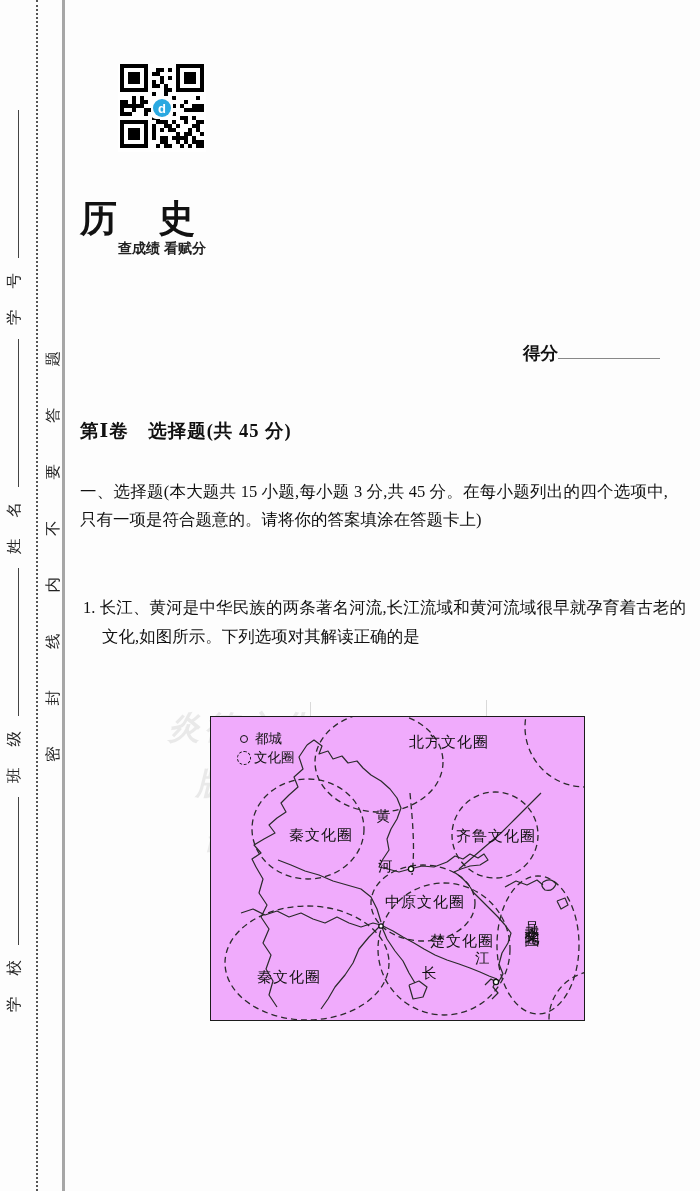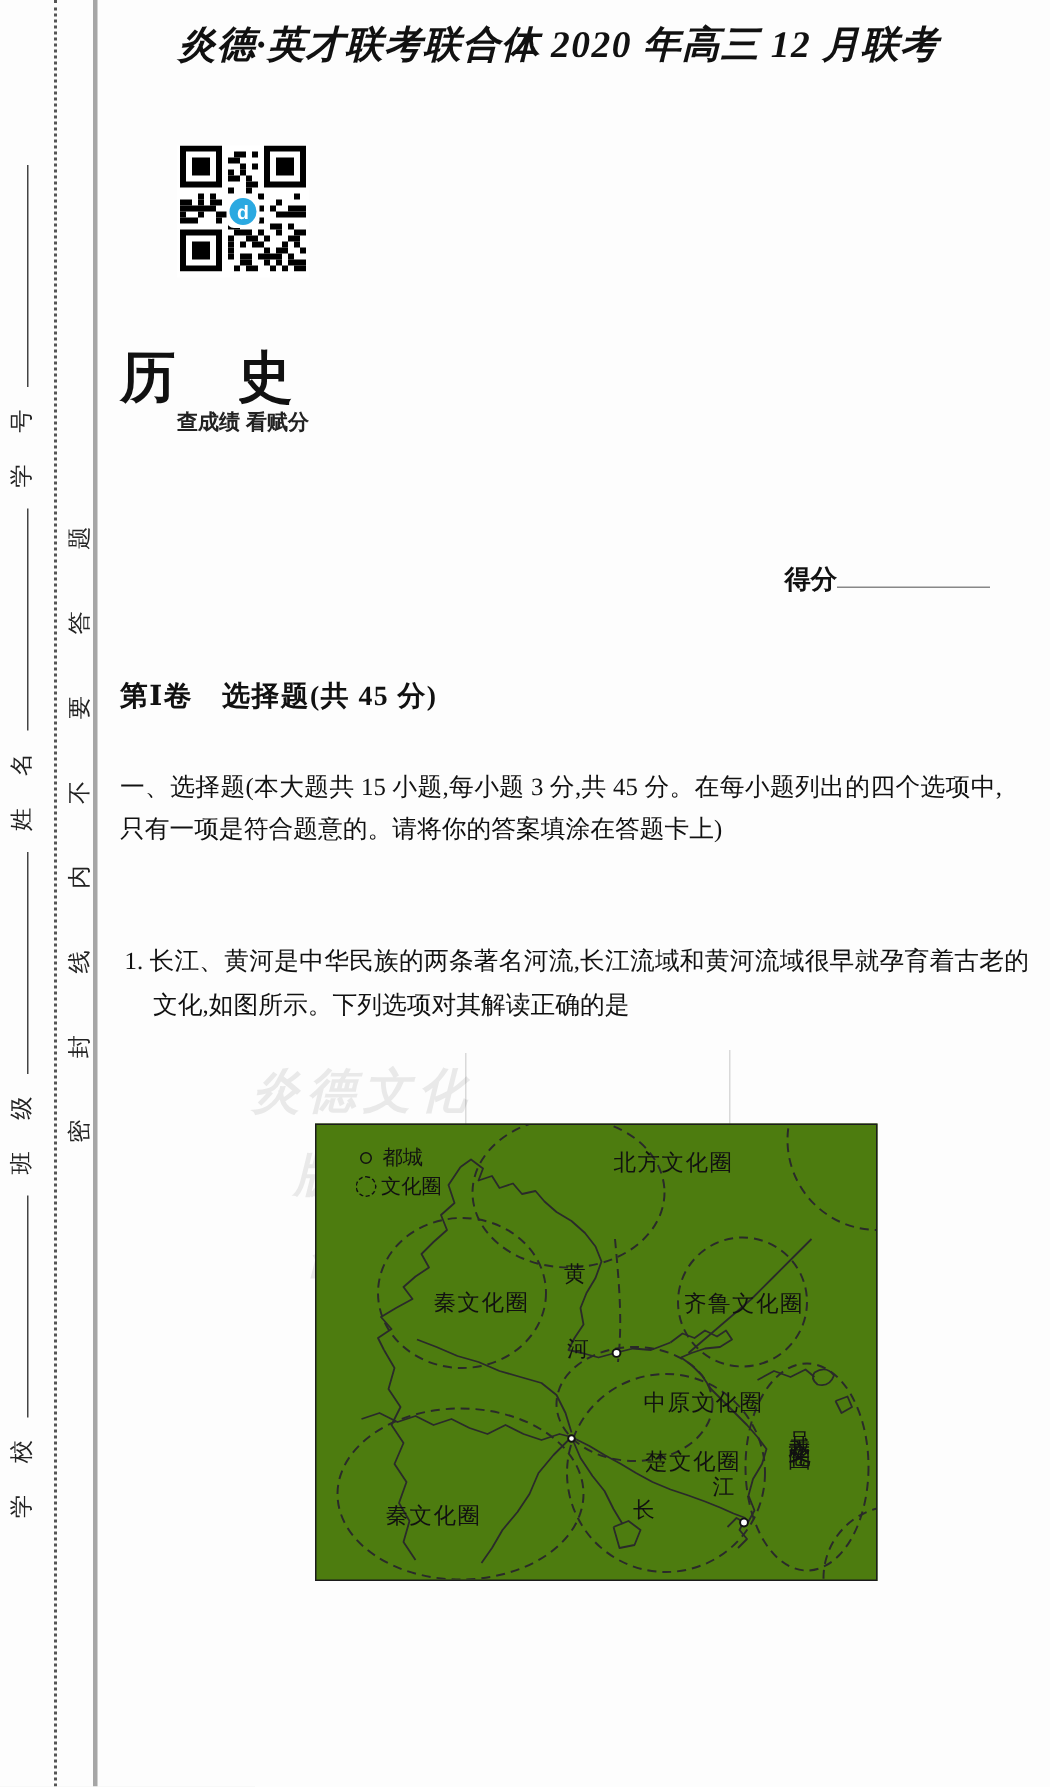--- a/index.html
+++ b/index.html
@@ -40,21 +40,21 @@
   .sec-title{position:absolute;left:80px;top:236px;width:585px;
              font-size:18.5px;font-weight:bold;letter-spacing:1px;}
   .instruction{position:absolute;left:80px;top:271px;width:588px;font-size:16.5px;line-height:27.5px;text-align:justify;}
   .instruction .lead{font-weight:normal;}
 
   
   .q{position:absolute;left:83px;width:584px;font-size:16.5px;line-height:29px;
      text-align:justify;text-indent:-19px;padding-left:19px;}
 
   
-  .figure{position:absolute;left:210px;top:396px;width:373px;height:303px;border:1.5px solid #1c1c1c;background:#4d7c0f;}
+  .figure{position:absolute;left:210px;top:396px;width:373px;height:303px;border:1.5px solid #1c1c1c;background:#f0abfc;}
   .figure svg{position:absolute;left:0;top:0;}
   .map-label{position:absolute;font-size:15px;letter-spacing:1px;color:#111;white-space:nowrap;}
   .map-label.small{font-size:14.5px;}
   .map-label.vert{writing-mode:vertical-rl;letter-spacing:3px;}
   .legend{position:absolute;left:26px;top:12px;font-size:13.5px;}
   .legend .lrow{display:flex;align-items:center;height:19px;}
   .legend .cap-dot{display:inline-block;width:6px;height:6px;border:1.3px solid #111;border-radius:50%;margin:0 7px 0 3px;}
   .legend .circ{display:inline-block;width:12px;height:12px;border:1.4px dashed #111;border-radius:50%;margin:0 3px 0 0;}
 
   
@@ -74,21 +74,20 @@
   <div class="fold" style="left:310px;top:702px;height:158px;"></div>
   <div class="fold" style="left:486px;top:700px;height:186px;"></div>
 
   <div class="seal-dotted"></div>
   <div class="seal-gray"></div>
   <div class="seal-fields">
     <span class="fld"><span class="lbl">学校</span><span class="line"></span></span><span class="fld"><span class="lbl">班级</span><span class="line"></span></span><span class="fld"><span class="lbl">姓名</span><span class="line"></span></span><span class="fld"><span class="lbl">学号</span><span class="line"></span></span>
   </div>
   <div class="seal-phrase">密封线内不要答题</div>
 
-  <div class="exam-title z">炎德·英才联考联合体 2020 年高三 12 月联考</div>
 
   <div class="qr z">
     <div id="qr-canvas">
         <svg xmlns="http://www.w3.org/2000/svg" width="84" height="84">
           <rect x="36" y="4" width="4" height="4" fill="#000"></rect>
           <rect x="40" y="4" width="4" height="4" fill="#000"></rect>
           <rect x="48" y="4" width="4" height="4" fill="#000"></rect>
           <rect x="32" y="8" width="4" height="4" fill="#000"></rect>
           <rect x="36" y="8" width="4" height="4" fill="#000"></rect>
           <rect x="40" y="12" width="4" height="4" fill="#000"></rect>
@@ -265,21 +264,21 @@
       </div>
       <div class="lrow">
         <span class="circ"></span>
         <span>文化圈</span>
       </div>
     </div>
 
     <div class="map-label" style="left:198px;top:16px;">北方文化圈</div>
     <div class="map-label" style="left:78px;top:109px;">秦文化圈</div>
     <div class="map-label" style="left:245px;top:110px;">齐鲁文化圈</div>
-    <div class="map-label" style="left:174px;top:176px;margin-left:44px;">中原文化圈</div>
+    <div class="map-label" style="left:174px;top:176px;">中原文化圈</div>
     <div class="map-label" style="left:219px;top:215px;">楚文化圈</div>
     <div class="map-label" style="left:46px;top:251px;">秦文化圈</div>
     <div class="map-label vert" style="left:311px;top:192px;">吴越文化圈</div>
     <div class="map-label small" style="left:165px;top:90px;">黄</div>
     <div class="map-label small" style="left:167px;top:140px;">河</div>
     <div class="map-label small" style="left:211px;top:247px;">长</div>
     <div class="map-label small" style="left:264px;top:232px;">江</div>
   </div>
 
 </div>

